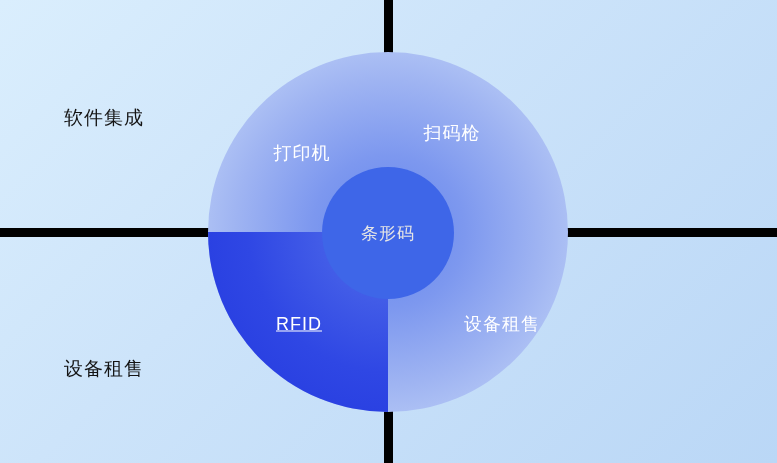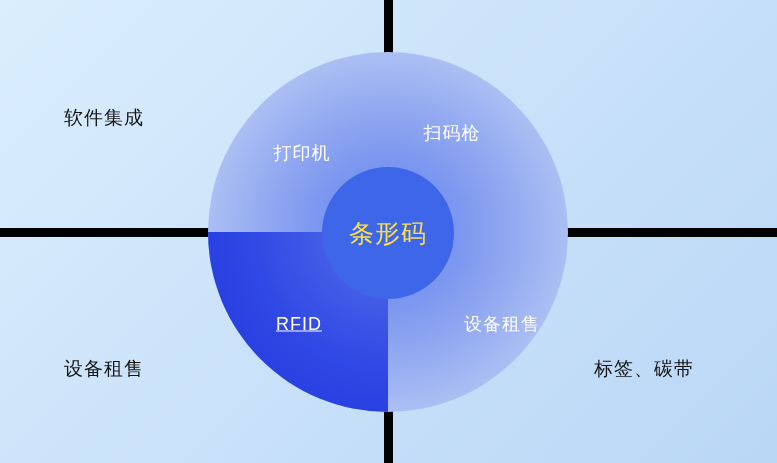--- a/index.html
+++ b/index.html
@@ -42,22 +42,22 @@
     .center-circle {
       position: absolute;
       left: 322px; top: 167px;
       width: 132px; height: 132px;
       border-radius: 50%;
       background: #3e66e8;
       z-index: 4;
       display: flex;
       align-items: center;
       justify-content: center;
-      color: #fde047;
-      font-size: 25px;
+      color: #e5e5e5;
+      font-size: 17px;
       font-weight: 500;
       letter-spacing: 1px;
     }
     .seg-label {
       position: absolute;
       z-index: 5;
       color: #ffffff;
       font-size: 18px;
       font-weight: 500;
       white-space: nowrap;
@@ -97,15 +97,14 @@
   <div class="seg-label seg-tr">扫码枪</div>
   <div class="seg-label seg-bl">RFID</div>
   <div class="seg-label seg-br">设备租售</div>
 
   <div class="center-circle">
     <span>条形码</span>
   </div>
 
   <div class="corner-label c-tl">软件集成</div>
   <div class="corner-label c-bl">设备租售</div>
-  <div class="corner-label c-br">标签、碳带</div>
 
 </div>
 
 </body></html>

